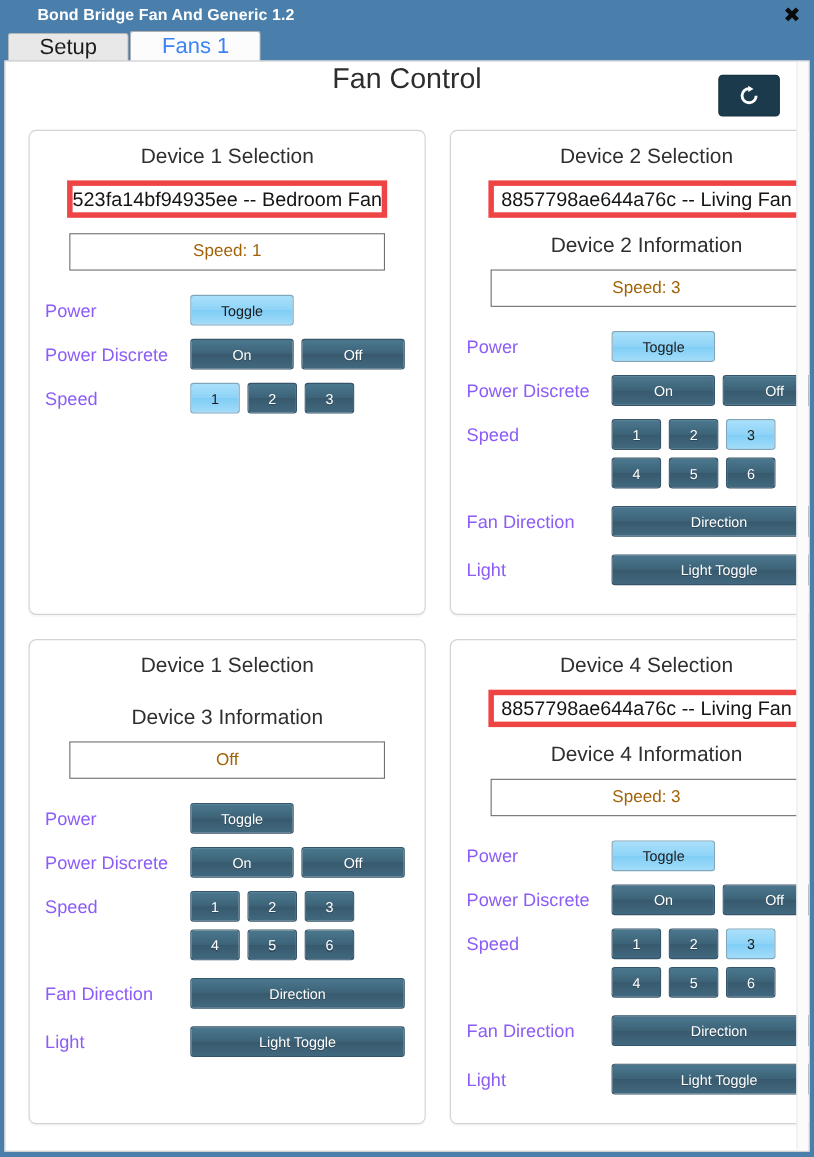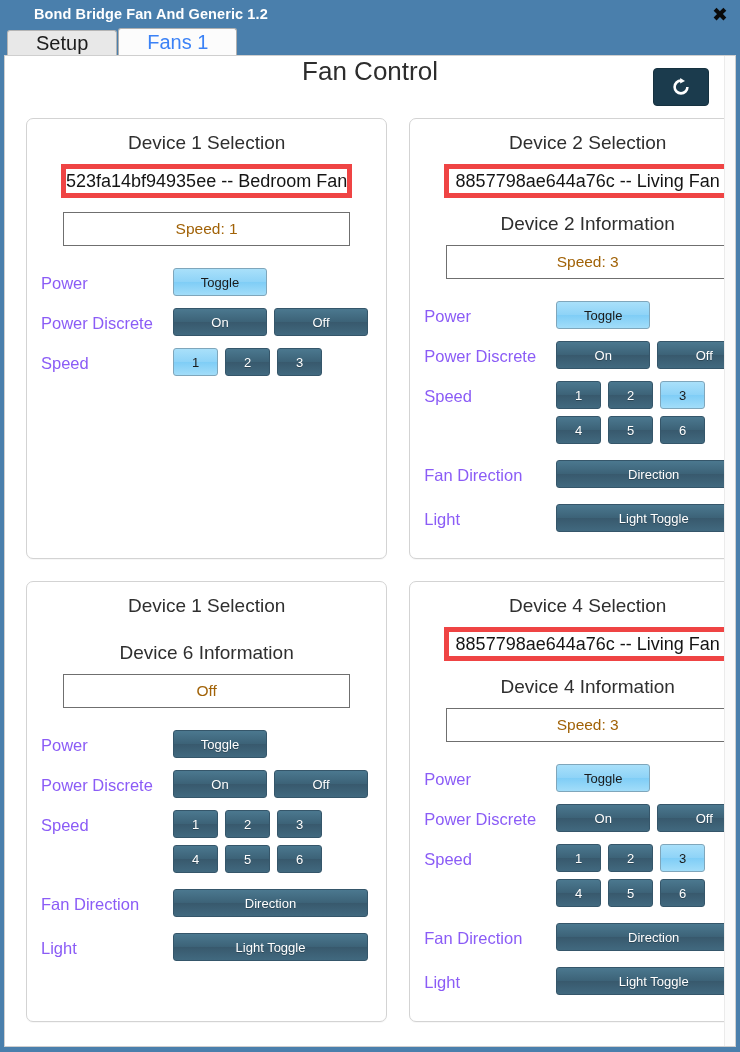--- a/index.html
+++ b/index.html
@@ -344,21 +344,21 @@
                 <div class="btn btn-wide">
                   <span>Light Toggle</span>
                 </div>
               </div>
             </div>
           </div>
         </div>
         <div class="panel">
           <div class="panel-heading">Device 1 Selection</div>
           <div class="spacer-14"></div>
-          <div class="panel-heading">Device 6 Information</div>
+          <div class="panel-heading">Device 3 Information</div>
           <div class="info-box">Off</div>
           <div class="rows">
             <div class="row">
               <div class="row-label">Power</div>
               <div class="row-ctrls">
                 <div class="btn btn-toggle">
                   <span>Toggle</span>
                 </div>
               </div>
             </div>

